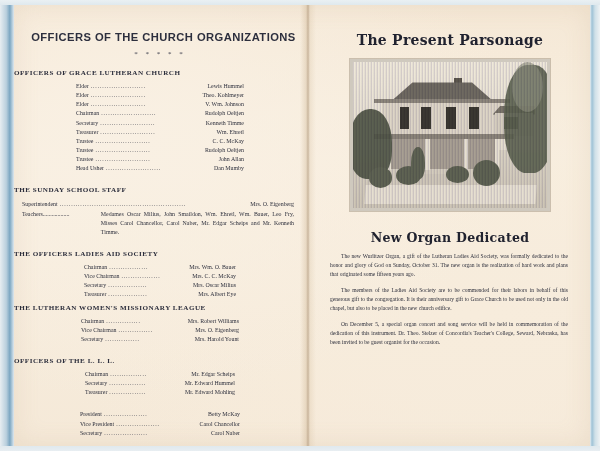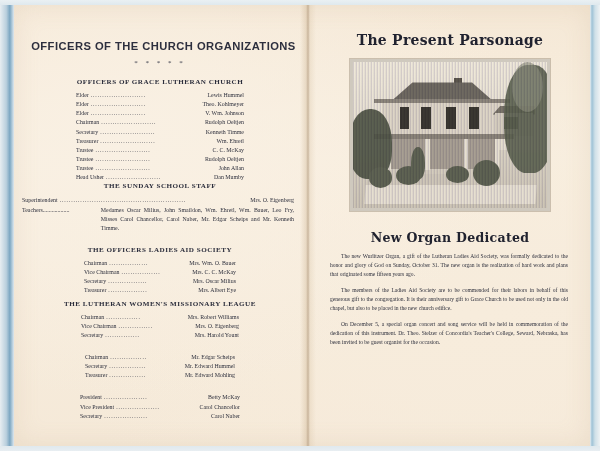--- a/index.html
+++ b/index.html
@@ -48,29 +48,29 @@
   .page-right{left:296px;width:280px;}
 
   
   .main-title{
     text-align:center;
     font-family:"Liberation Sans",sans-serif;
     font-weight:700;
     font-size:11.2px;
     letter-spacing:.45px;
     color:#2d2f3e;
-    margin-top:35px;
+    margin-top:26px;
     padding-left:7px;
   }
   .dots{
     text-align:center;color:#3a3c4a;font-size:7px;letter-spacing:3px;
     margin-top:7px;
   }
   .sec-head{
-    text-align:center;
+    text-align:left;
     font-family:"Liberation Serif",serif;
     font-weight:700;
     font-size:7.1px;
     letter-spacing:.5px;
     color:#2c2e3c;
   }
   .roster{
     margin:5px auto 0 auto;
     font-size:5.9px;
     color:#2e303d;
@@ -226,21 +226,21 @@
             <span class="rname">John Allan</span>
           </div>
           <div class="rrow">
             <span class="rrole">Head Usher</span>
             <span class="rlead">........................</span>
             <span class="rname">Dan Mumby</span>
           </div>
         </div>
       </div>
 
-      <div style="">
+      <div style="margin-top:13px;">
         <div class="sec-head">THE SUNDAY SCHOOL STAFF</div>
         <div class="para-block" style="margin:6px 12px 0 8px;">
           <div class="hang">
             <span class="lbl">Superintendent</span>
             <span class="lead2">.......................................................</span>
             <span class="val">Mrs. O. Eigenberg</span>
           </div>
           <div style="display:flex;">
             <span class="lbl" style="flex:0 0 auto;">Teachers</span>
             <span class="lead2" style="flex:0 0 58px;">..................</span>
@@ -290,20 +290,21 @@
           </div>
           <div class="rrow">
             <span class="rrole">Secretary</span>
             <span class="rlead">...............</span>
             <span class="rname">Mrs. Harold Yount</span>
           </div>
         </div>
       </div>
 
       <div style="margin-top:13px;">
+        <div class="sec-head">OFFICERS OF THE L. L. L.</div>
         <div class="roster" style="width:150px;">
           <div class="rrow">
             <span class="rrole">Chairman</span>
             <span class="rlead">................</span>
             <span class="rname">Mr. Edgar Scheips</span>
           </div>
           <div class="rrow">
             <span class="rrole">Secretary</span>
             <span class="rlead">................</span>
             <span class="rname">Mr. Edward Hummel</span>

